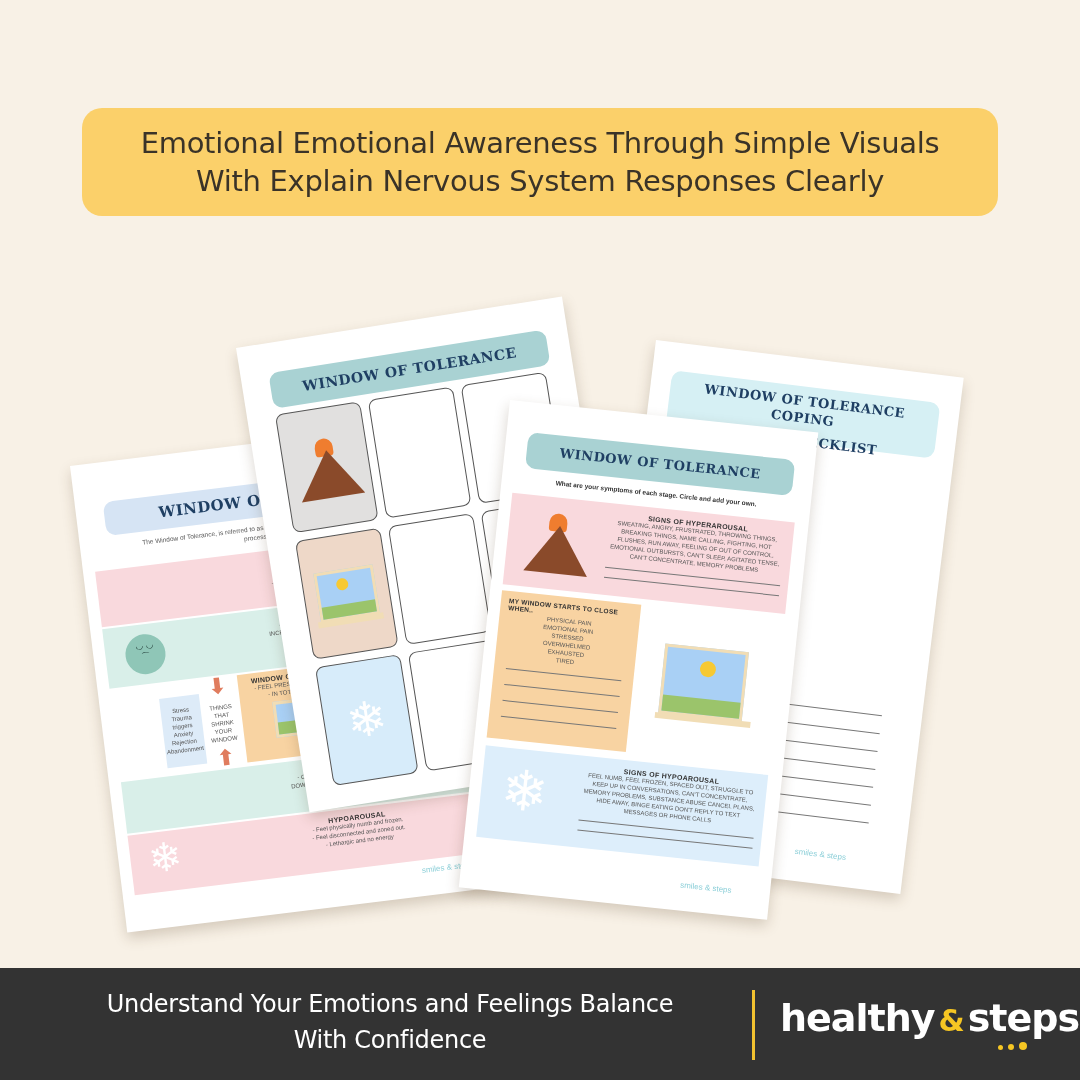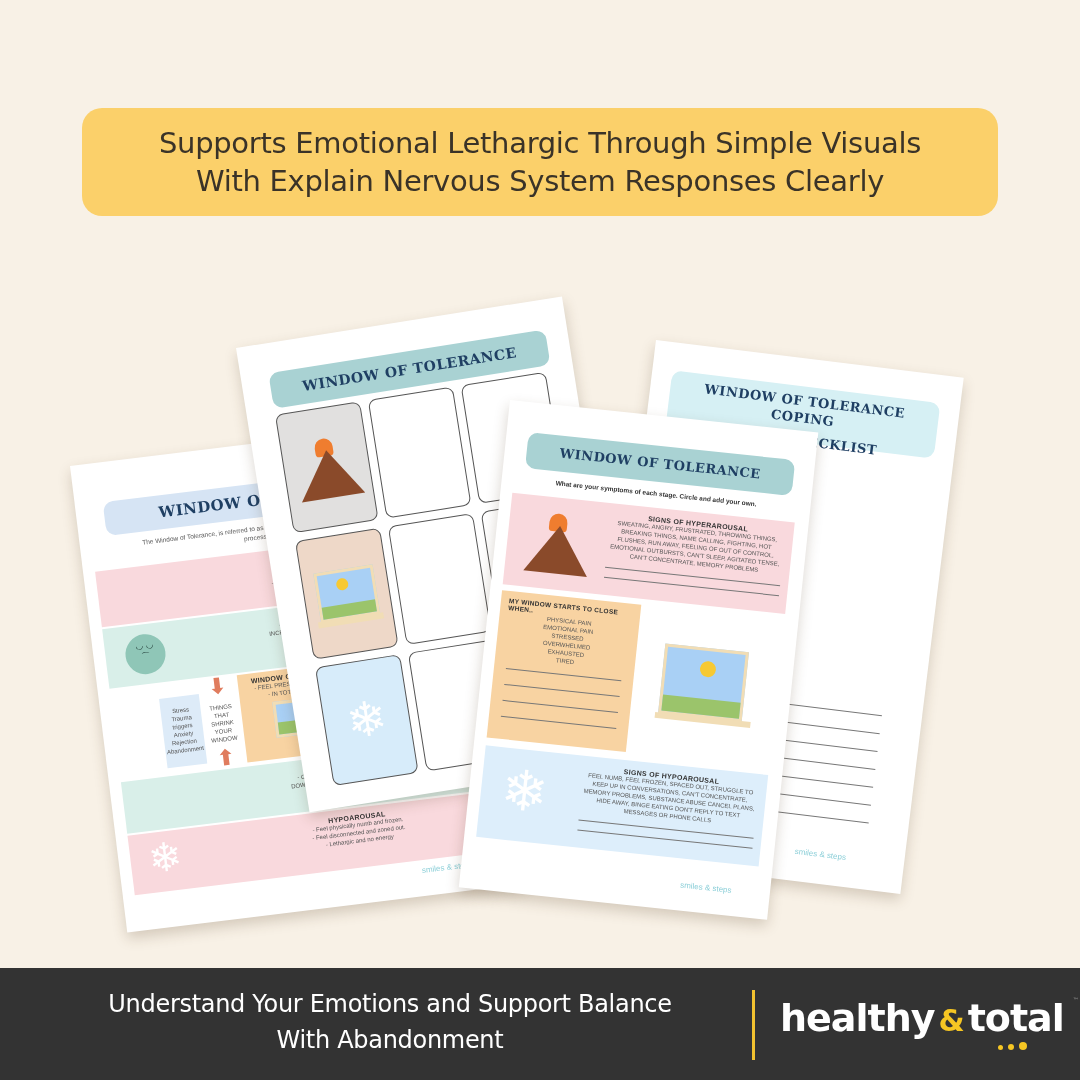--- a/index.html
+++ b/index.html
@@ -97,21 +97,21 @@
   .logo { position: absolute; left: 780px; top: 28px; font-family: "DejaVu Sans", sans-serif; font-weight: bold; font-size: 38px; color: #fff; letter-spacing: -1px; }
   .logo .amp { color: #f6c623; font-size: 30px; margin: 0 4px; }
   .logo .tm { position: absolute; right: -14px; top: 0; font-size: 6px; color:#aaa; font-weight: normal; }
   .logo-dots { position: absolute; left: 998px; top: 1042px; display:flex; gap:5px; align-items:flex-end; }
   .logo-dots i { display:block; background:#f6c623; border-radius:50%; }
 </style>
 </head>
 <body>
 
 <div class="banner">
-  <div>Supports Emotional Lethargic Through Simple Visuals</div>
+  <div>Emotional Emotional Awareness Through Simple Visuals</div>
   <div>With Explain Nervous System Responses Clearly</div>
 </div>
 
 <div class="stage">
 
   <div class="sheet" id="s1">
     <div class="hdr">
       <span class="serif-title">WINDOW OF TOLERANCE</span>
     </div>
     <div class="intro">The Window of Tolerance, is referred to as the ... which a person is able to function most effec... processed in a healthy ...</div>
@@ -304,26 +304,26 @@
         <div class="line"></div>
         <div class="line"></div>
       </div>
     </div>
     <div class="brand-mini" style="left:220px;top:460px">smiles &amp; steps</div>
   </div>
 </div>
 
 <div class="footer">
   <div class="tag">
-    <div>Understand Your Emotions and Support Balance</div>
-    <div>With Abandonment</div>
+    <div>Understand Your Emotions and Feelings Balance</div>
+    <div>With Confidence</div>
   </div>
   <div class="divider"></div>
   <div class="logo">
-    <span>healthy</span><span class="amp">&amp;</span><span>total</span>
+    <span>healthy</span><span class="amp">&amp;</span><span>steps</span>
     <span class="tm">™</span>
   </div>
 </div>
 <div class="logo-dots">
   <i style="width:5px;height:5px"></i>
     <i style="width:6px;height:6px"></i>
     <i style="width:8px;height:8px"></i>
 </div>
 
 </body></html>

